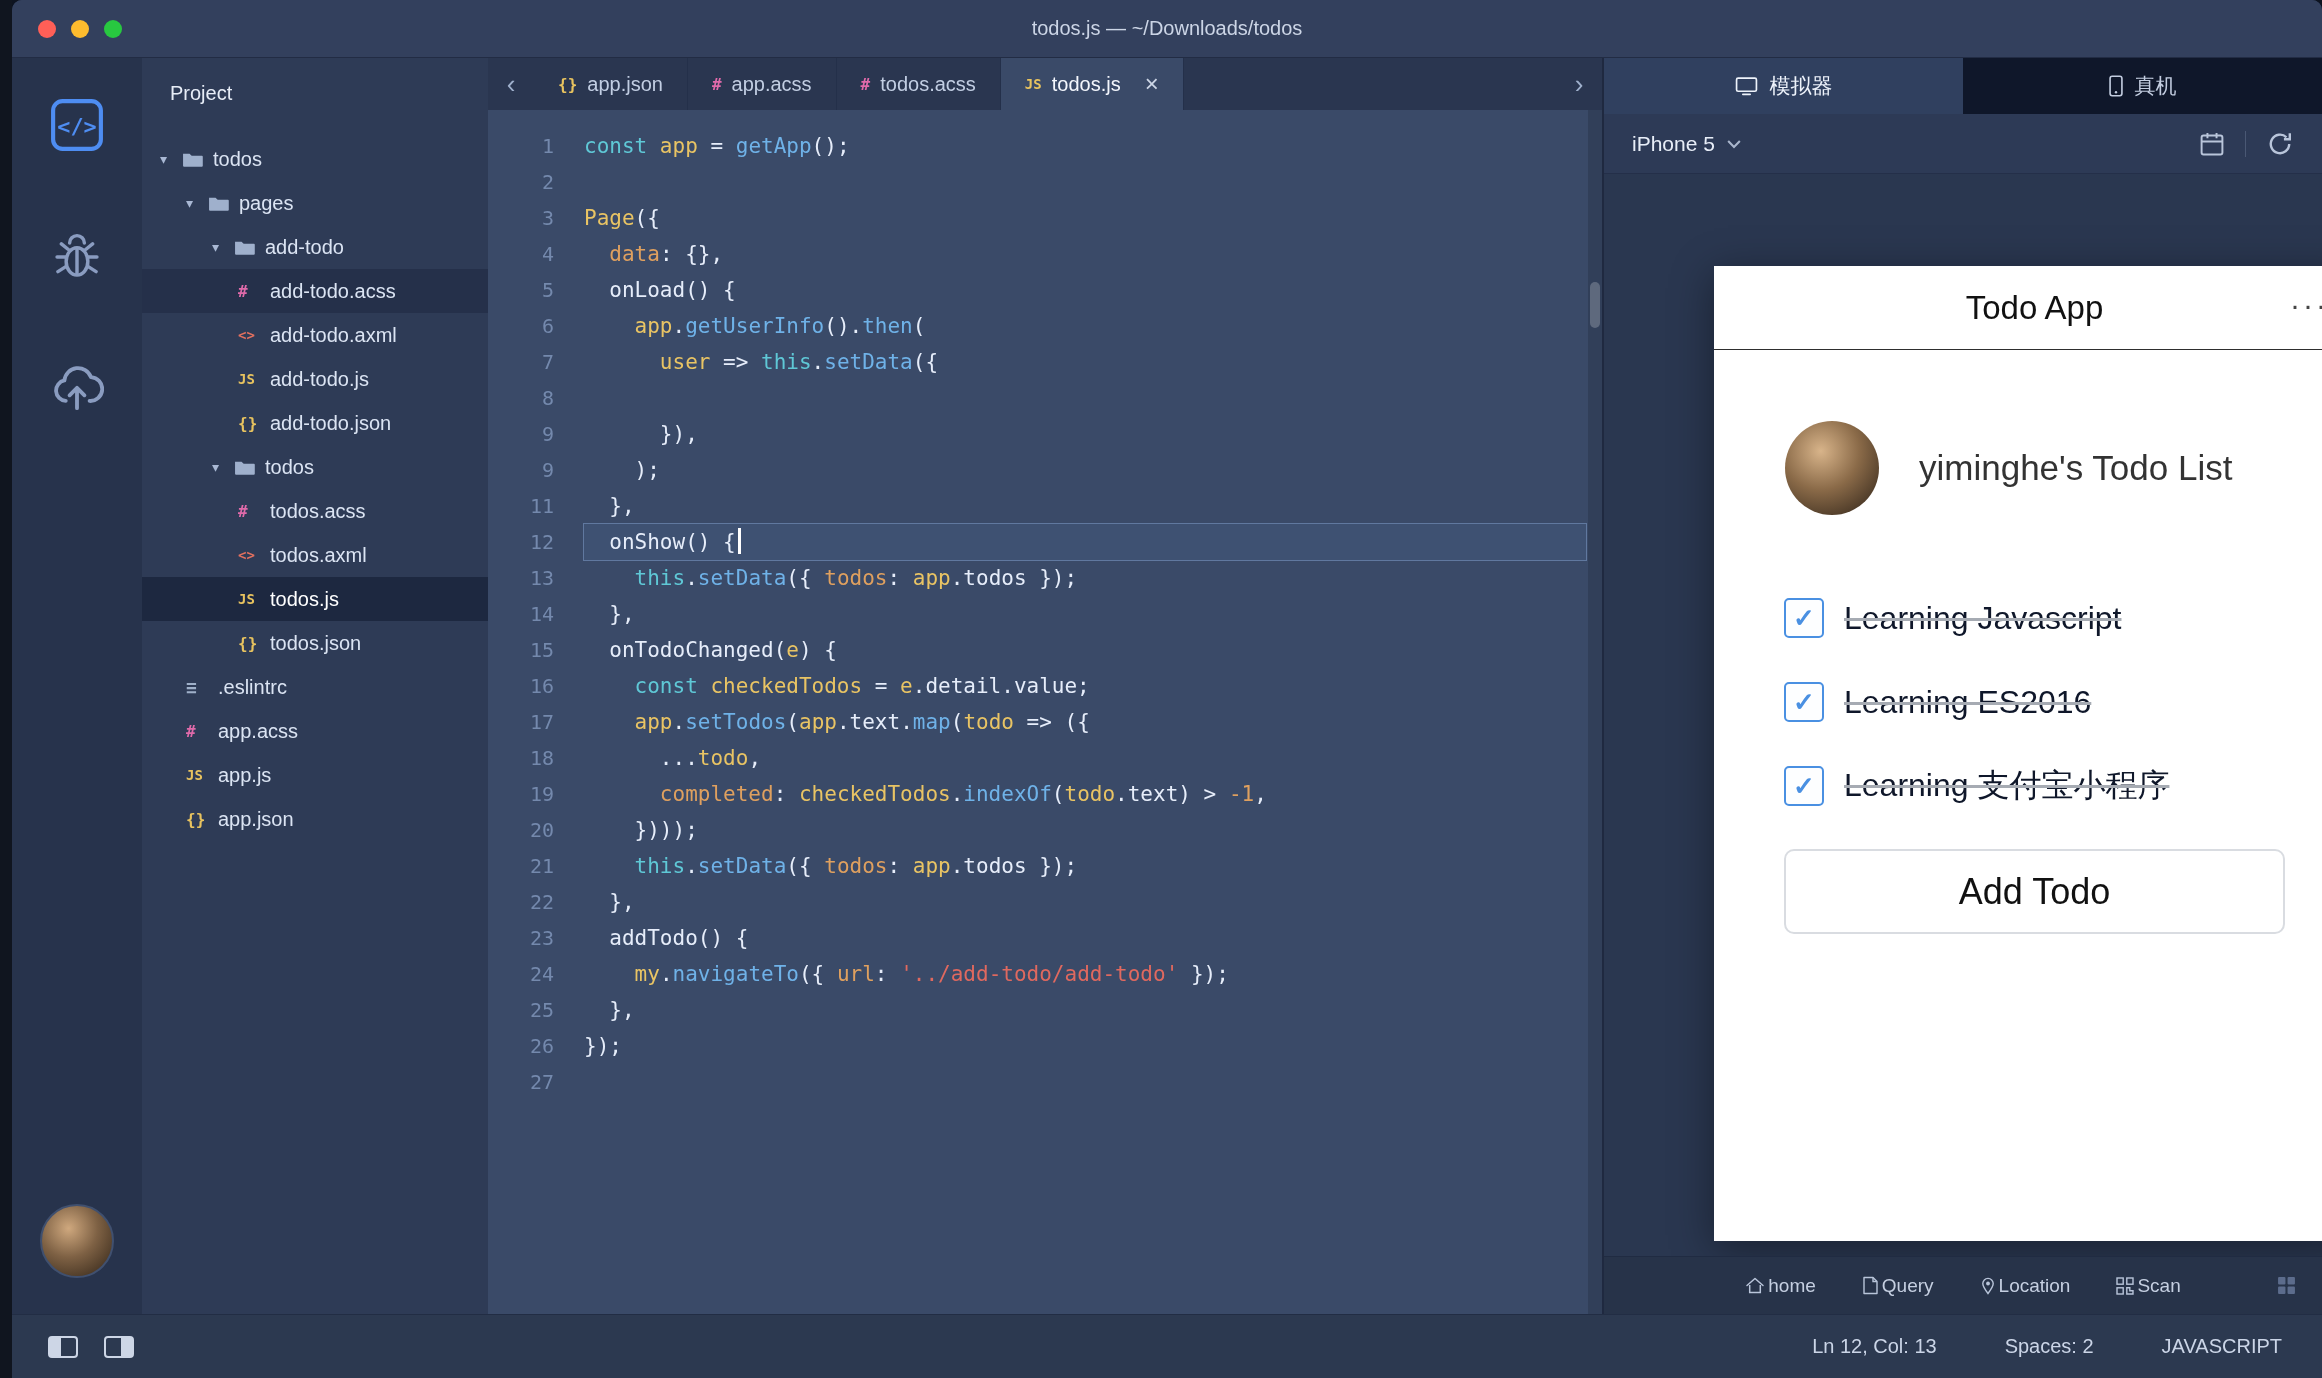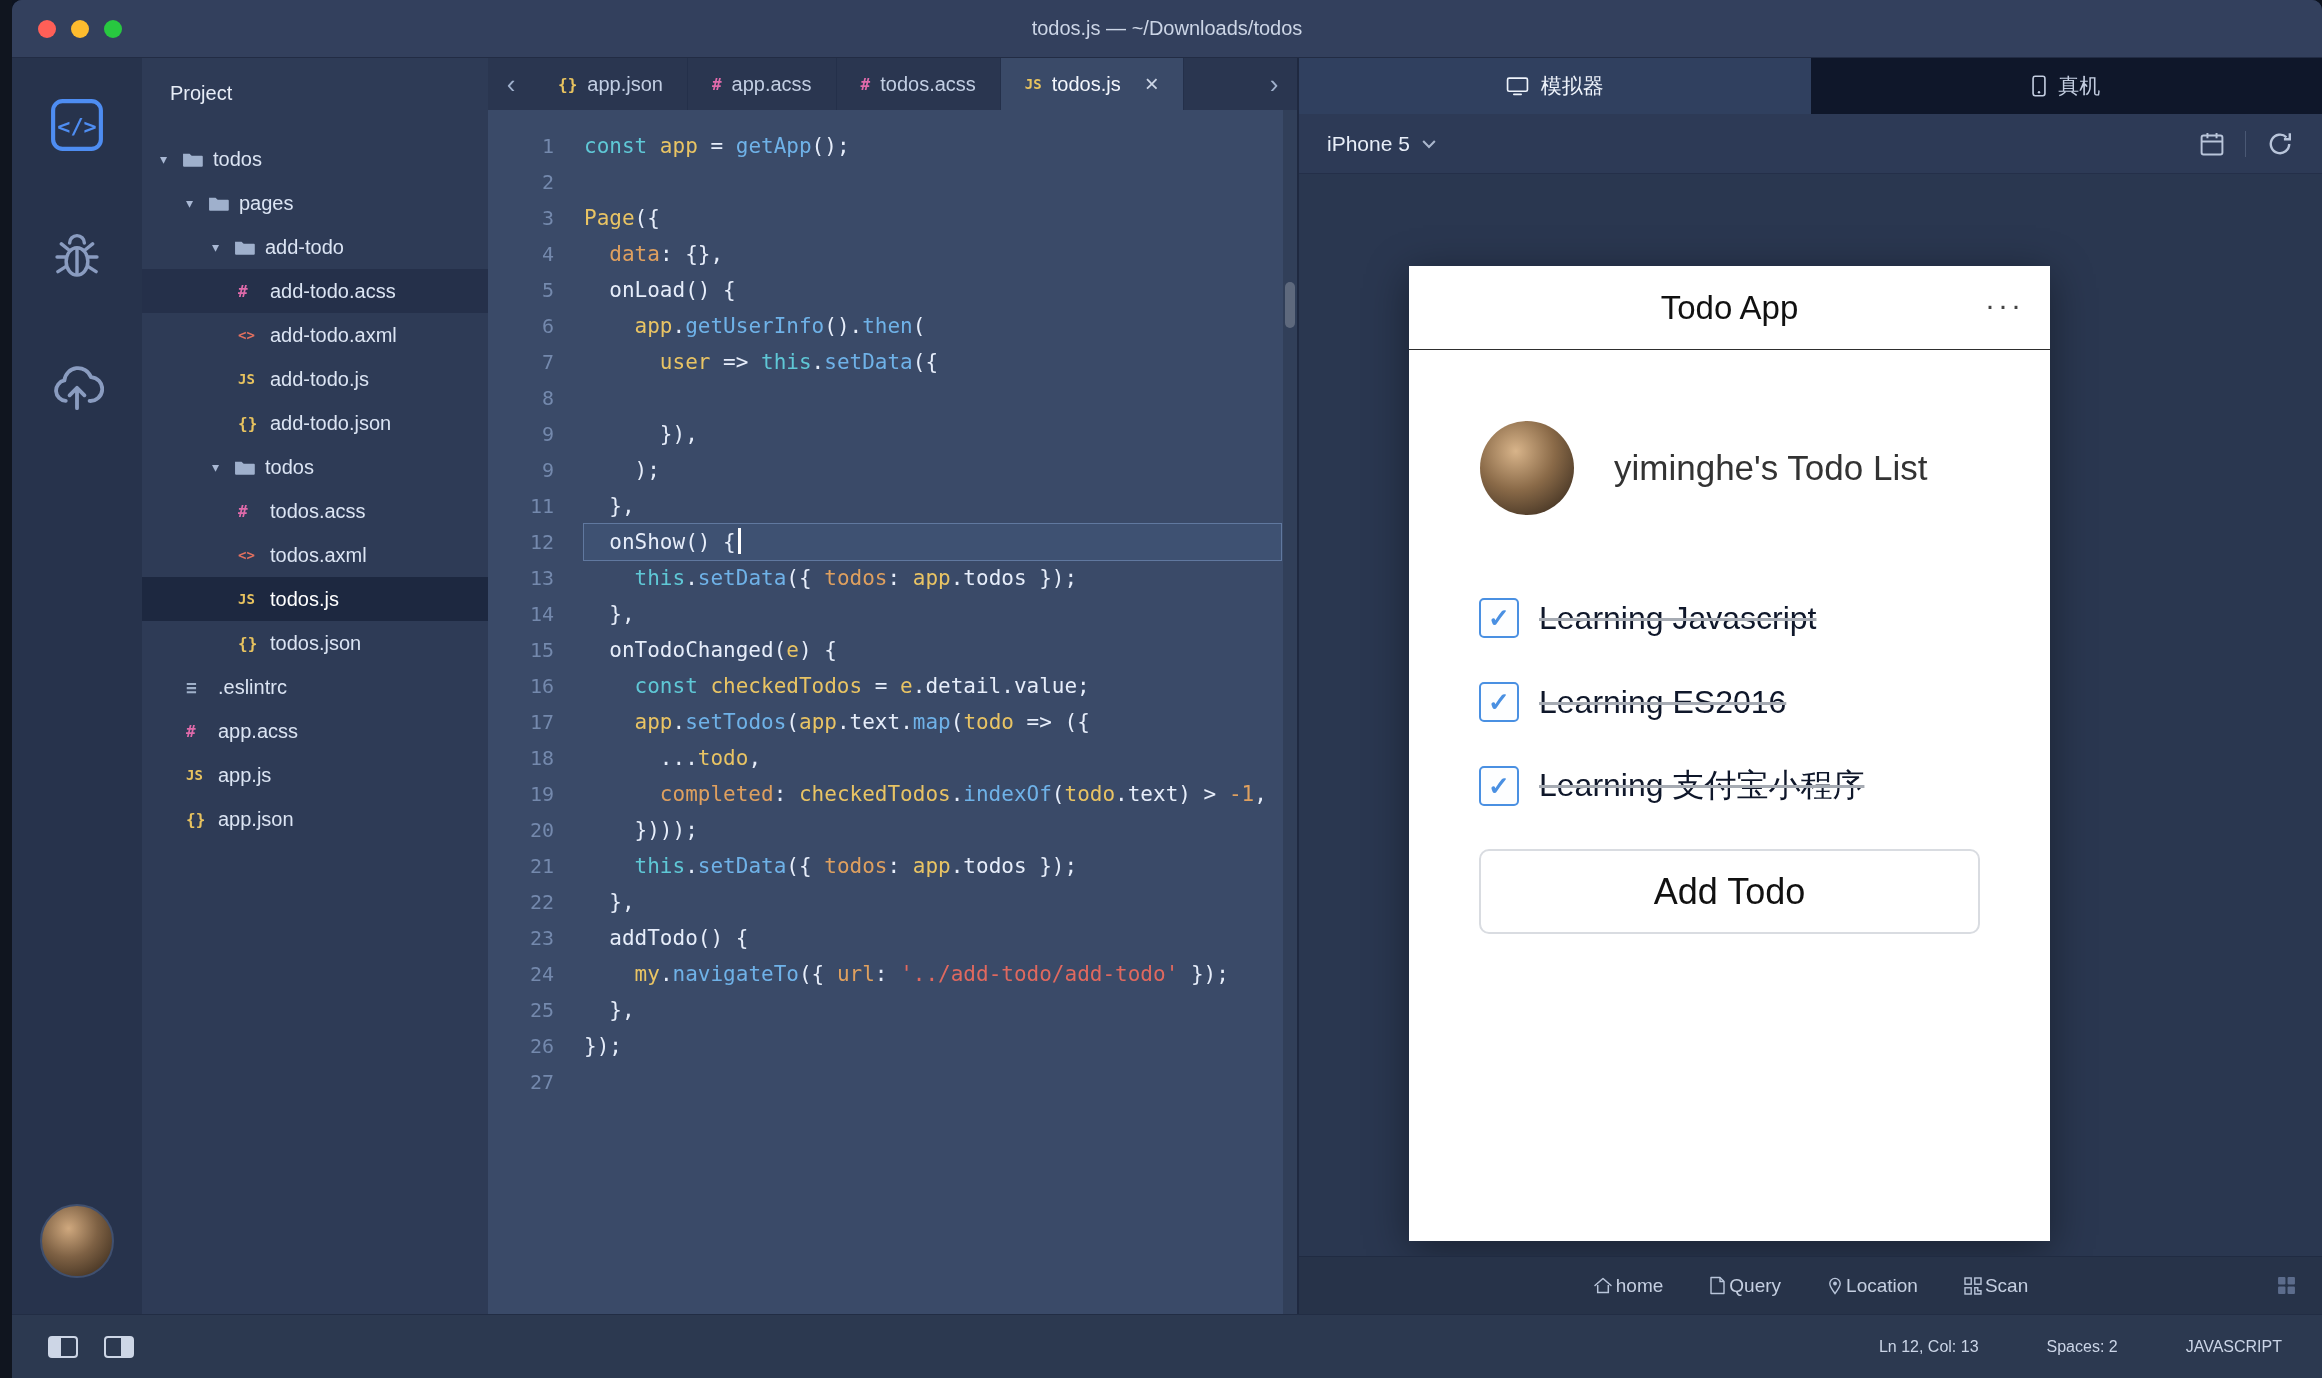--- a/index.html
+++ b/index.html
@@ -57,21 +57,21 @@
   .ln { width:96px; flex:none; text-align:right; padding-right:30px; color:#7489ad; font:20px/36px "DejaVu Sans Mono", monospace; }
   .ct { flex:1; white-space:pre; font:21px/36px "DejaVu Sans Mono", monospace; color:#e6edfa; margin-right:16px; }
   .cline.active .ct { background:#3e5172; box-shadow:0 0 0 1px #60789f; }
   .tk-k{color:#5fc8d6}.tk-v{color:#e9c464}.tk-f{color:#6fb2e8}.tk-p{color:#dfa05f}
   .tk-s{color:#e0695f}.tk-n{color:#dfa05f}.tk-d{color:#e6edfa}
   .cursor { display:inline-block; width:3px; height:26px; background:#ffffff; vertical-align:-5px; margin-left:2px; }
   .scrolltrack { position:absolute; right:0; top:52px; bottom:0; width:14px; background:rgba(0,0,0,.14); }
   .scrollthumb { position:absolute; top:172px; left:2px; width:10px; height:46px; background:rgba(255,255,255,.22); border-radius:5px; }
 
   
-  .simpanel { width:1025px; flex:none; display:flex; flex-direction:column; background:#2a3750; border-left:2px solid #1f2940; }
+  .simpanel { width:720px; flex:none; display:flex; flex-direction:column; background:#2a3750; border-left:2px solid #1f2940; }
   .simtabs { height:56px; flex:none; display:flex; }
   .simtab { flex:1; display:flex; align-items:center; justify-content:center; gap:12px; font-size:21px; color:#c3cde0; background:#0f172a; }
   .simtab.active { background:#30405f; color:#eef3fb; }
   .simtoolbar { height:60px; flex:none; background:#2d3a56; border-bottom:1px solid #242f49; display:flex; align-items:center; padding:0 28px; }
   .device { font-size:21px; color:#e8eef8; display:flex; align-items:center; gap:12px; }
   .toolbar-right { margin-left:auto; display:flex; align-items:center; color:#b9c5da; }
   .tbicon { display:flex; }
   .vdiv { width:1px; height:26px; background:#4a5874; margin:0 20px; }
 
   .simcanvas { flex:1; position:relative; }
@@ -93,21 +93,21 @@
             display:flex; align-items:center; justify-content:center; font-size:36px; color:#111; }
 
   .simfooter { height:58px; flex:none; background:#273349; border-top:1px solid #202b42;
                display:flex; align-items:center; justify-content:center; gap:46px; position:relative; }
   .fitem { display:flex; align-items:center; gap:3px; font-size:19px; color:#c5cfe1; }
   .fitem .ficon-svg { display:flex; color:#b9c5da; }
   .gridbtn { position:absolute; right:26px; color:#5c6c8c; display:flex; }
 
   
   .statusbar { height:64px; flex:none; background:#2c3950; border-top:1px solid #222d44;
-               display:flex; align-items:center; position:relative; font-size:16px; color:#cbd5e7; }
+               display:flex; align-items:center; position:relative; font-size:20px; color:#cbd5e7; }
   .paneltoggles { position:absolute; left:36px; display:flex; gap:26px; align-items:center; }
   .ptog { width:30px; height:22px; border:2px solid #cdd6e6; border-radius:4px; position:relative; }
   .ptog .fill-left  { position:absolute; left:0; top:0; bottom:0; width:11px; background:#cdd6e6; }
   .ptog .fill-right { position:absolute; right:0; top:0; bottom:0; width:11px; background:#cdd6e6; }
   .status-right { margin-left:auto; margin-right:40px; display:flex; gap:68px; }
 </style>
 </head>
 <body>
 
 <div class="screen">

